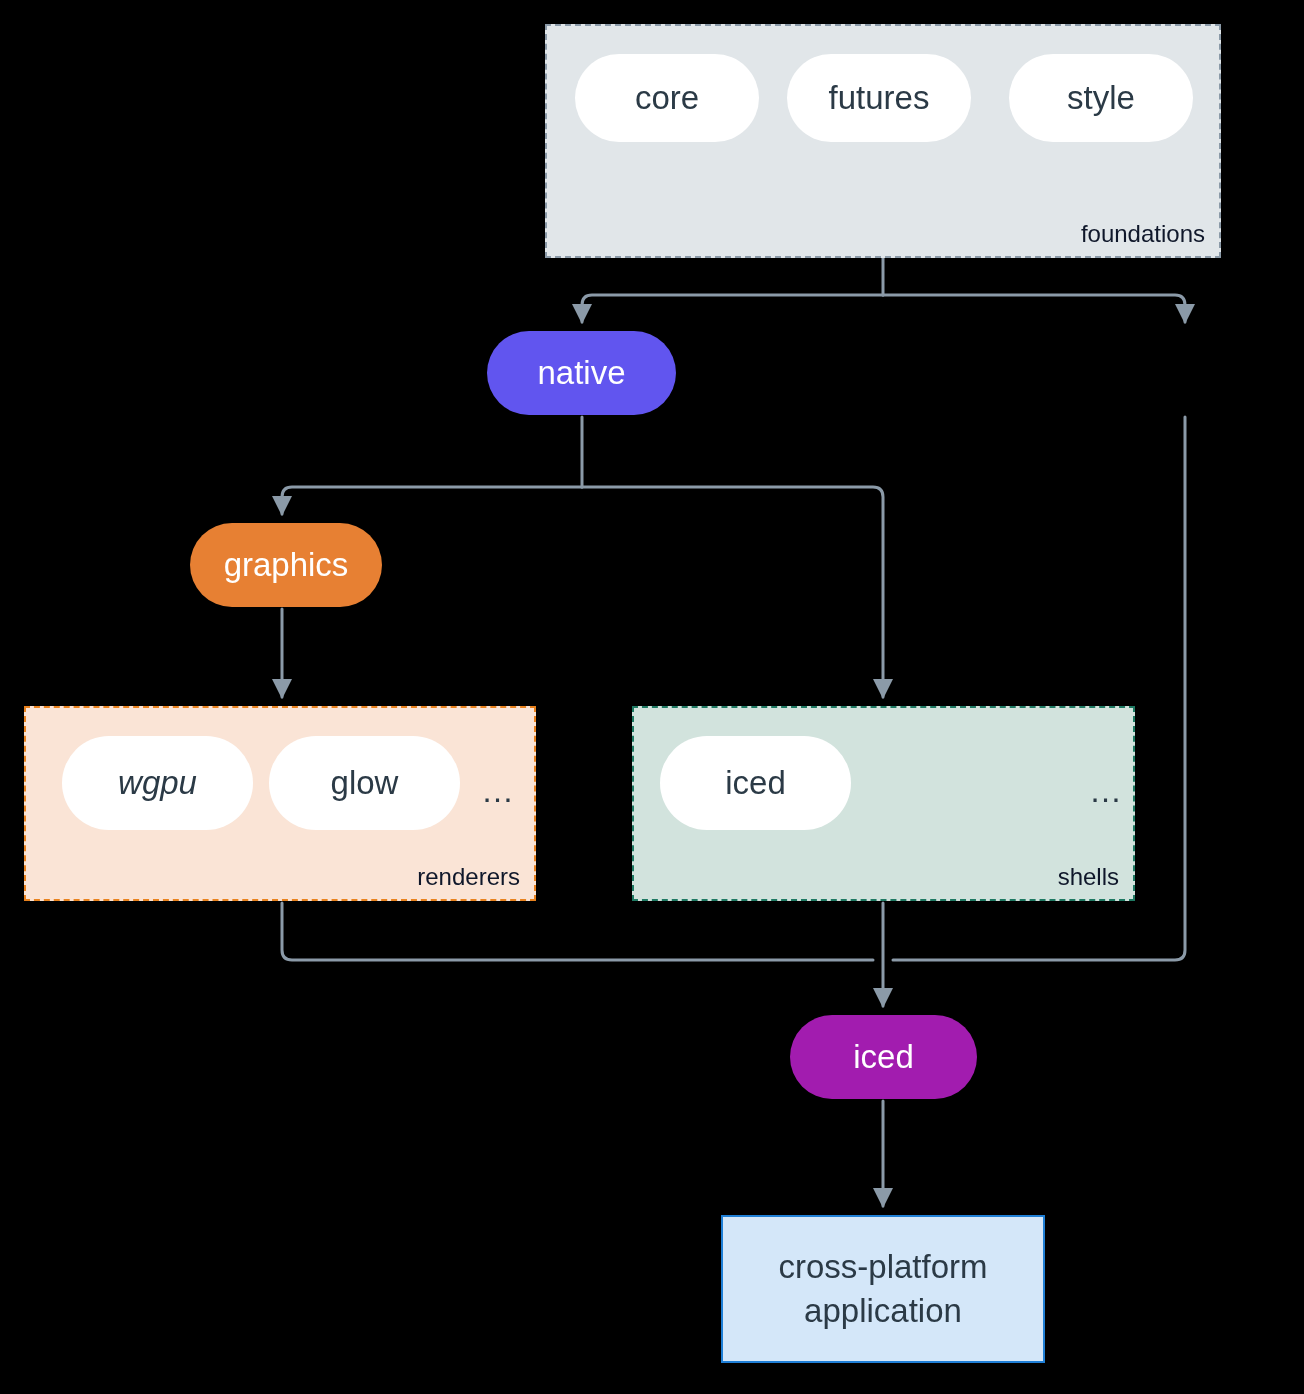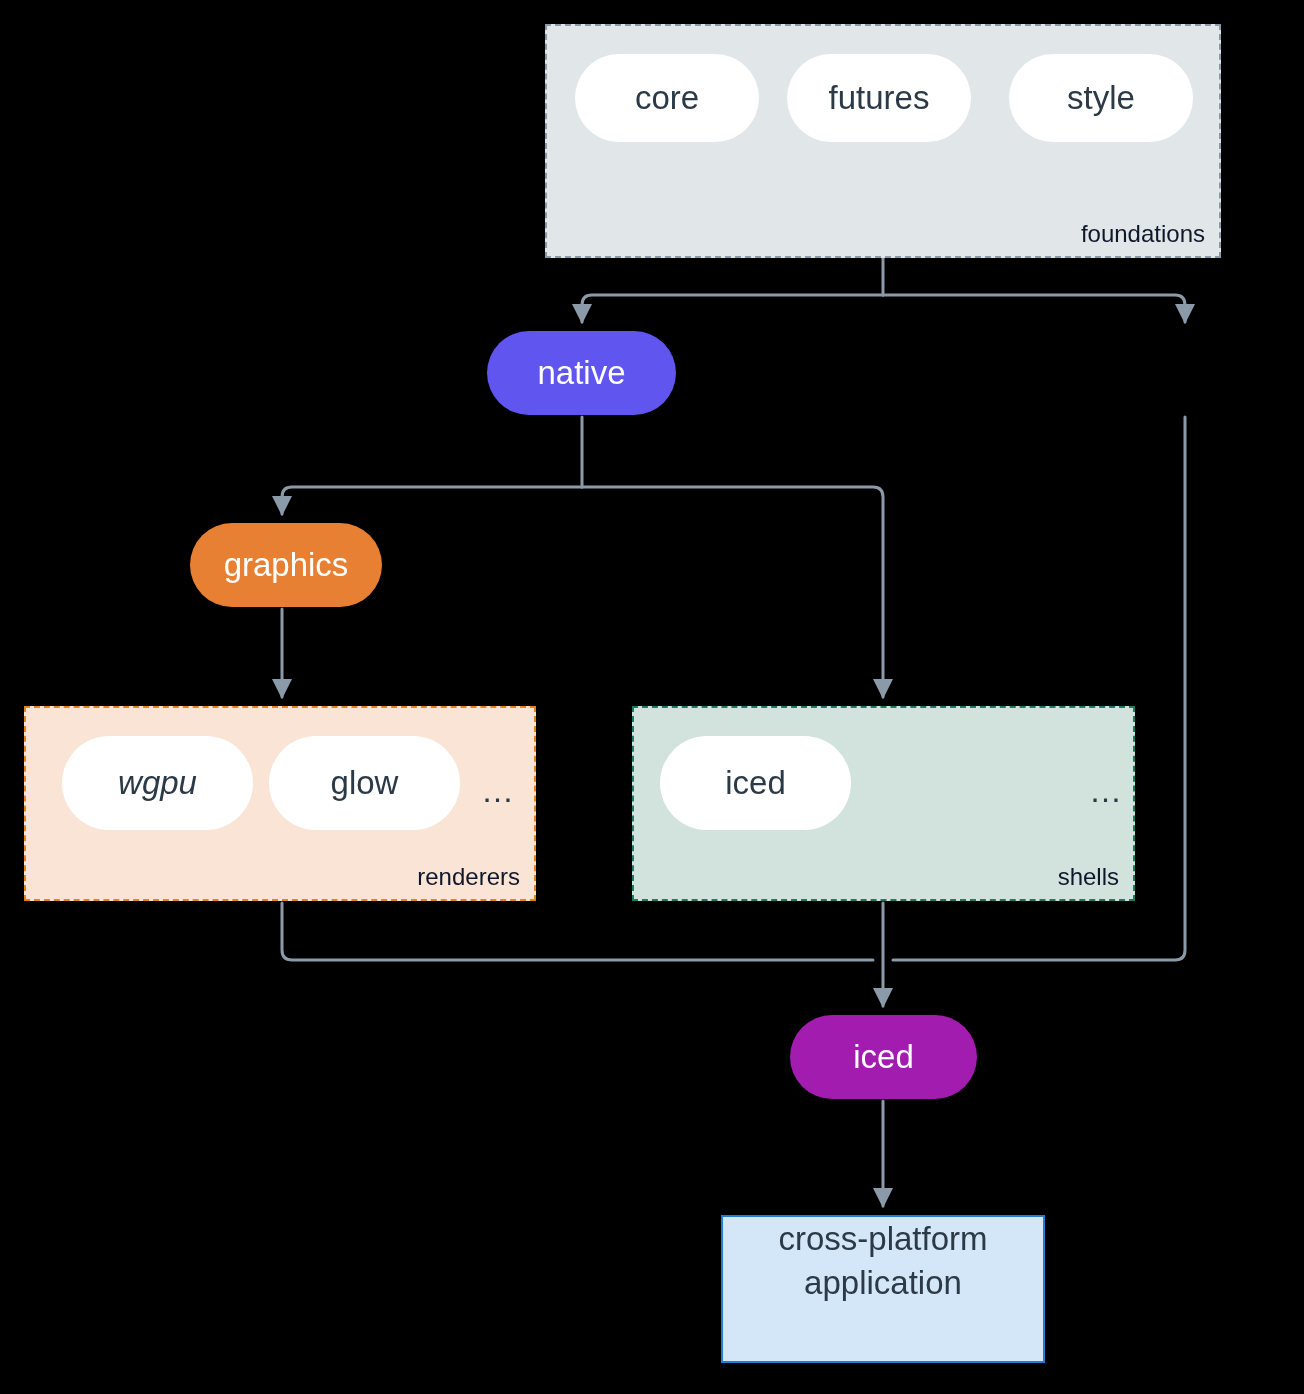--- a/index.html
+++ b/index.html
@@ -107,21 +107,21 @@
     box-sizing: border-box;
     left: 721px;
     top: 1215px;
     width: 324px;
     height: 148px;
     background: #d4e7f9;
     border: 2px solid #1f7fd6;
     display: flex;
     flex-direction: column;
     align-items: center;
-    justify-content: flex-start;
+    justify-content: center;
     color: #2b3a46;
     font-size: 33px;
     line-height: 1.32;
     text-align: center;
   }
 </style>
 </head>
 <body>
 
 <div id="canvas">

